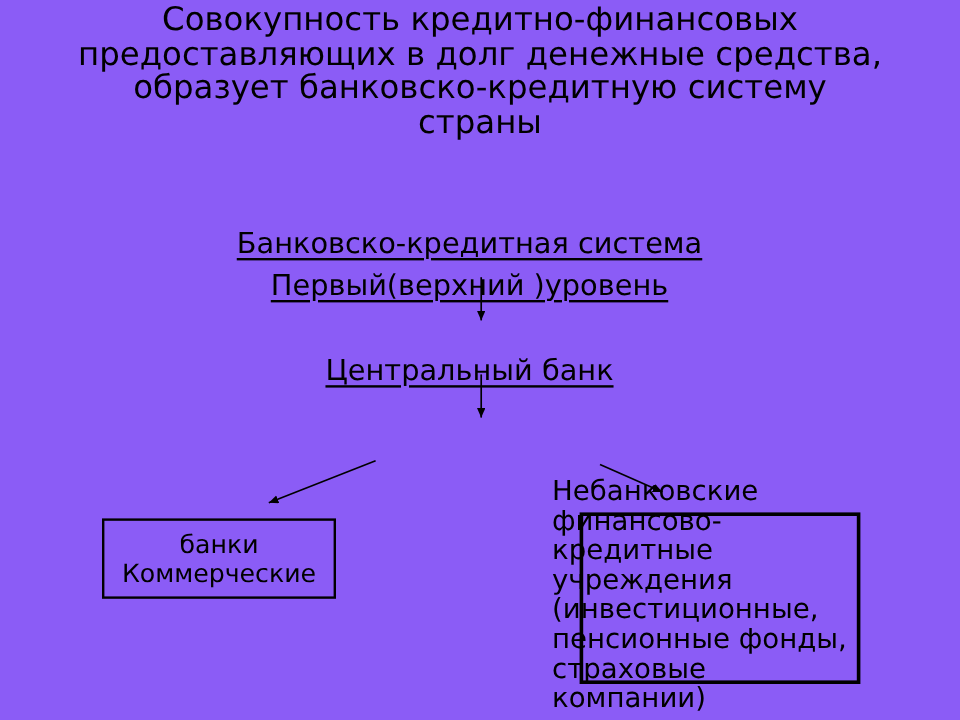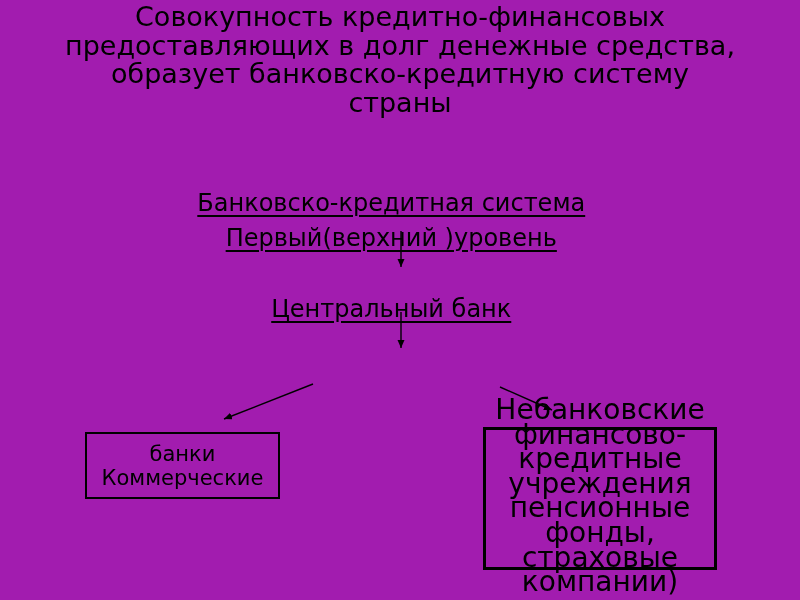--- a/index.html
+++ b/index.html
@@ -4,21 +4,21 @@
 <style>
   html, body {
     margin: 0;
     padding: 0;
     background: #ffffff;
   }
   .slide {
     position: relative;
     width: 800px;
     height: 600px;
-    background: #a21caf;
+    background: #8b5cf6;
     color: #000000;
     font-family: "DejaVu Sans", "Liberation Sans", sans-serif;
     overflow: hidden;
   }
   .arrows-layer {
     position: absolute;
     left: 0;
     top: 0;
     width: 800px;
     height: 600px;
@@ -78,22 +78,21 @@
     top: 427px;
     width: 234px;
     height: 143px;
     border: 3px solid #000000;
   }
   .right-box-text {
     position: absolute;
     left: 460px;
     top: 398px;
     width: 280px;
-    text-align: center;
-    font-size: 28px;
+    font-size: 23px;
     line-height: 24.6px;
   }
 </style>
 </head>
 <body>
 
 <div class="slide">
 
   <svg class="arrows-layer" width="800" height="600" viewBox="0 0 800 600" xmlns="http://www.w3.org/2000/svg">
     <defs>
@@ -134,18 +133,19 @@
       </div>
   </div>
 
   <div class="box right-box"></div>
 
   <div class="right-box-text">
       <div>Небанковские</div>
       <div>финансово-</div>
       <div>кредитные</div>
       <div>учреждения</div>
+      <div>(инвестиционные,</div>
       <div>пенсионные фонды,</div>
       <div>страховые</div>
       <div>компании)</div>
     </div>
 
 </div>
 
 </body></html>

